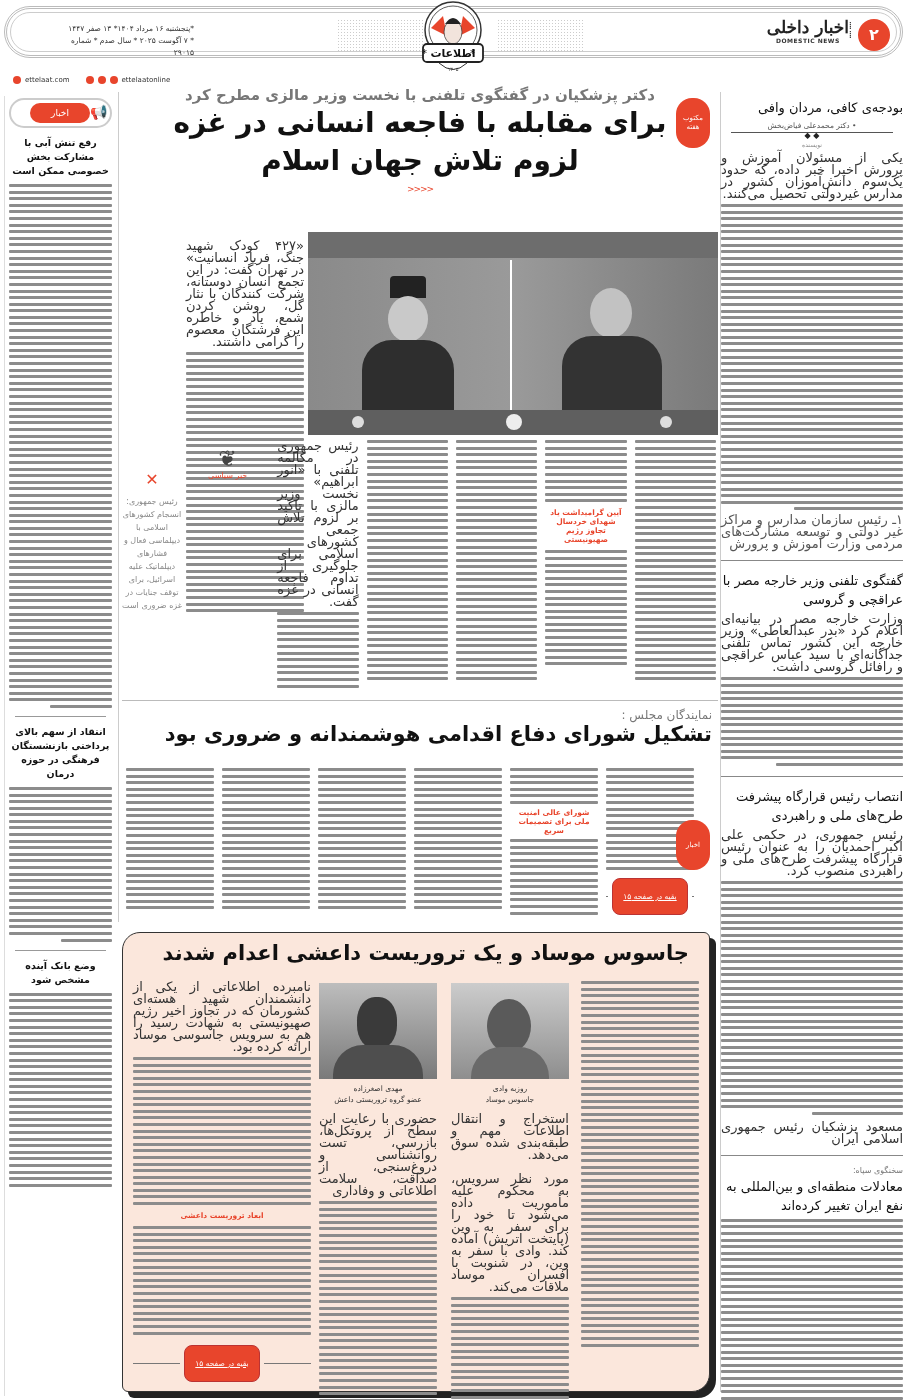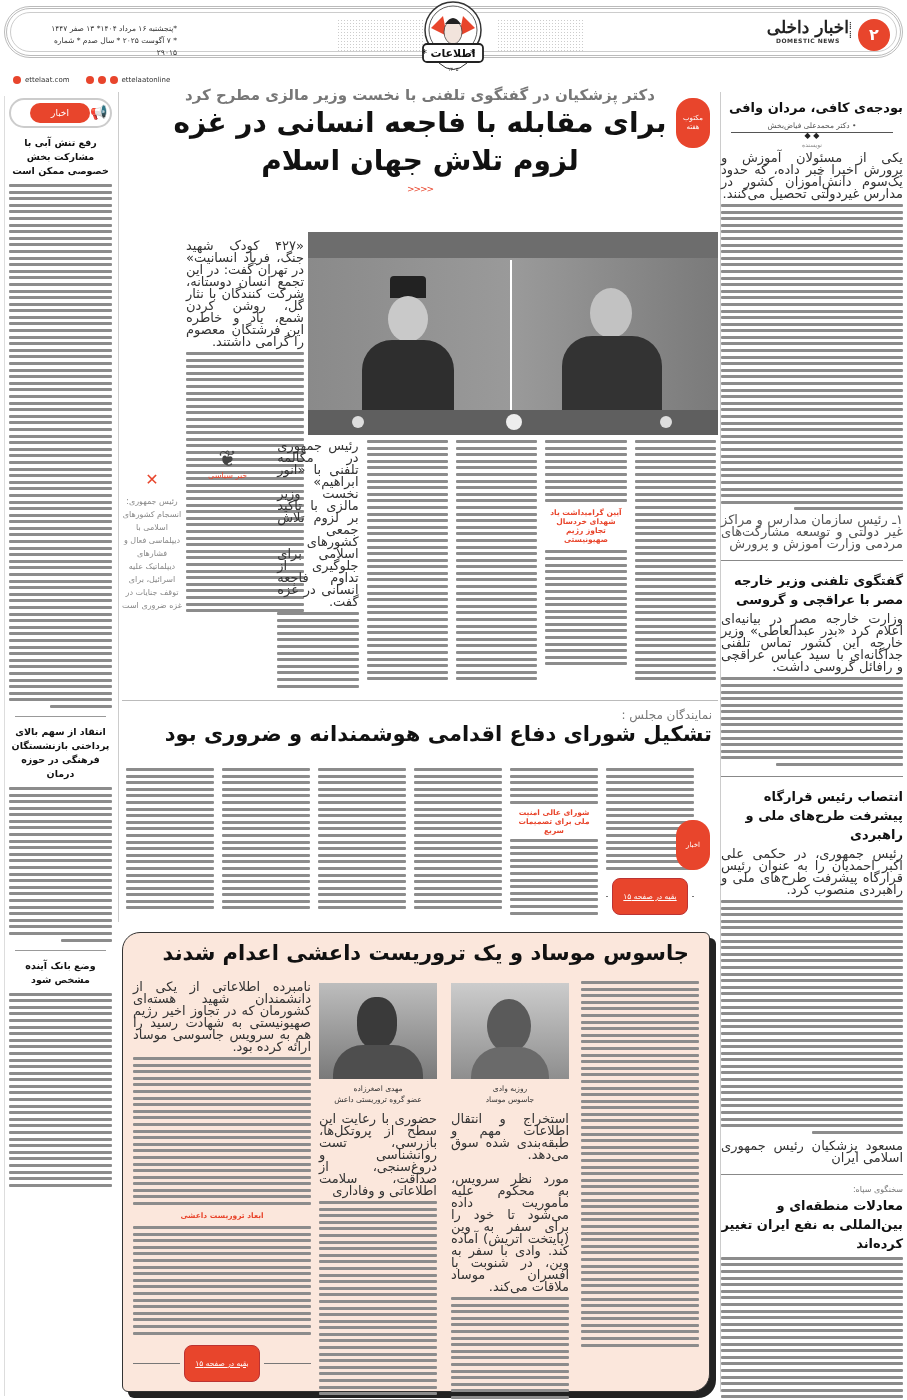--- a/index.html
+++ b/index.html
@@ -9,21 +9,21 @@
   
   .masthead { position: absolute; top: 6px; left: 4px; width: 899px; height: 52px;
     border: 3px double #bbb; border-radius: 26px; }
   .masthead .inner { position:absolute; inset: 3px; border:1px solid #ccc; border-radius: 22px; }
   .page-num { position:absolute; right: 10px; top: 10px; width: 32px; height: 32px; border-radius: 50%;
     background:#e8452c; color:#fff; font-weight:bold; font-size:16px; text-align:center; line-height:32px; }
   .section-title { position:absolute; right: 60px; top: 8px; text-align:center; }
   .section-title .fa { font-size: 17px; font-weight:bold; color:#222; font-family:"DejaVu Serif", serif; }
   .section-title .en { font-size: 6px; letter-spacing: 0.5px; color:#333; direction:ltr; font-weight:bold; }
   .sep-dots { position:absolute; right: 48px; top: 12px; font-size: 10px; line-height: 9px; color:#222; }
-  .date-block { position:absolute; left: 40px; top: 14px; font-size: 7.5px; color:#333; line-height: 12px; text-align:right; width: 130px; }
+  .date-block { position:absolute; left: 57px; top: 14px; font-size: 7.5px; color:#333; line-height: 12px; text-align:right; width: 130px; }
   .dots-pattern { position:absolute; top: 10px; height: 34px;
     background-image: radial-gradient(#ccc 0.8px, transparent 0.9px); background-size: 3px 3px; }
   .logo { position:absolute; left: 417px; top: 0px; width: 72px; height: 76px; z-index: 3; }
   .social { position:absolute; left: 5px; top: 76px; font-size: 7px; color:#333; direction:ltr; display:flex; gap:4px; align-items:center;padding-left:8px; }
   .soc-dot { width: 8px; height: 8px; border-radius:50%; background:#e8452c; display:inline-block; }
 
   
   .col-left { position:absolute; left: 4px; top: 96px; width: 112px; height: 1300px; border-left: 1px solid #ddd; }
   .col-right { position:absolute; right: 4px; top: 92px; width: 182px; }
   .main { position:absolute; left: 122px; top: 78px; width: 596px; }
@@ -34,21 +34,21 @@
   .para { font-size: 13px; line-height: 12px; color:#333; text-align: justify; }
 
   
   .news-badge { position:relative; height: 30px; margin: 2px 4px 8px; border:2px solid #ccc; border-radius: 16px; }
   .news-badge .pill { position:absolute; right: 20px; top: 3px; width: 60px; height: 20px; border-radius:10px; background:#e8452c; color:#fff; font-size:9px; text-align:center; line-height:20px; }
   .megaphone { position:absolute; right: 2px; top: 4px; font-size: 14px; color:#666; }
   .lc-title { font-size: 9.5px; font-weight:bold; text-align:center; margin: 4px 4px 6px; line-height: 14px; color:#111; }
   .lc-sep { border-top: 1px solid #999; margin: 8px 10px; }
 
   
-  .rc-title { font-size: 13px; font-weight:bold; color:#111; line-height: 19px; margin-bottom: 4px; }
+  .rc-title { font-size: 13px; font-weight:normal; color:#111; line-height: 19px; margin-bottom: 4px; }
   .rc-author { font-size: 7.5px; color:#555; text-align:center; margin: 4px 0 2px; }
   .rc-role { font-size: 6px; color:#888; text-align:center; margin: 2px 0 4px; }
   .ornament { text-align:center; font-size: 8px; color:#222; border-top: 1px solid #555; margin: 0 10px; line-height:6px; }
   .rc-kicker { font-size: 8px; color:#777; margin-bottom:2px; }
   .rc-sep { border-top: 1px solid #888; margin: 10px 0; }
 
   
   .kicker { font-size: 15px; color:#777; text-align:center; font-weight:bold; margin-top: 8px; }
   .headline { font-size: 28px; font-weight: 900; text-align:center; color:#111; line-height: 38px; font-family:"DejaVu Sans", sans-serif; }
   .arrows { text-align:center; color:#e8452c; font-size: 9px; letter-spacing:-1px; margin: 4px 0 6px; }

